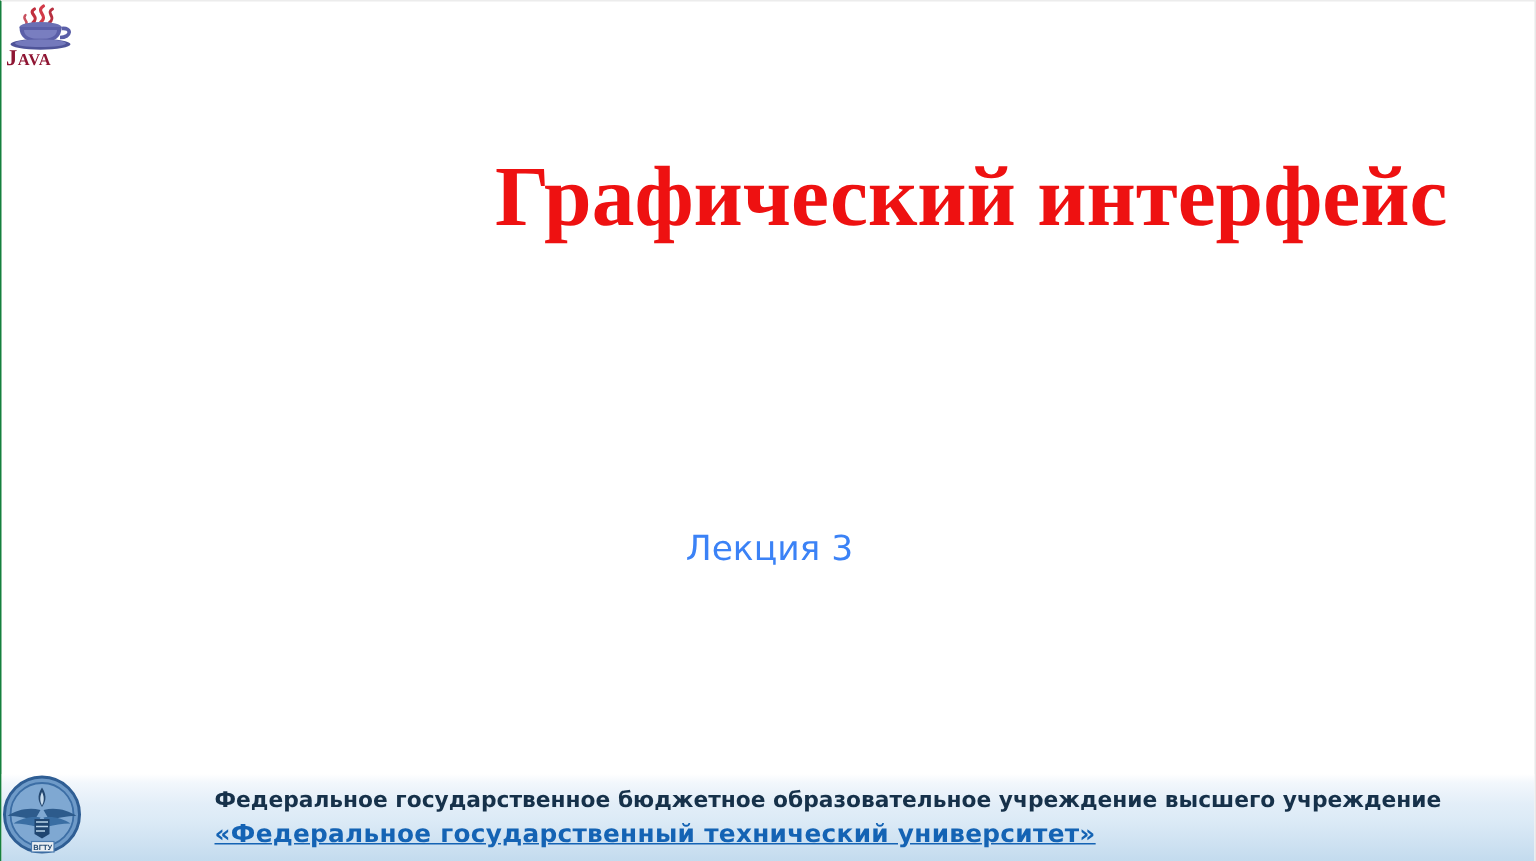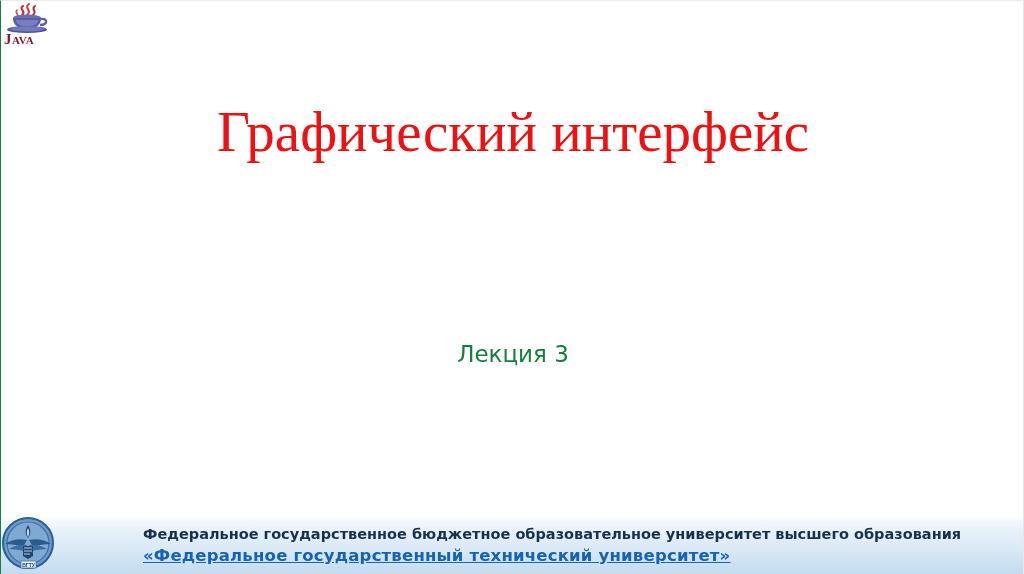--- a/index.html
+++ b/index.html
@@ -52,40 +52,41 @@
     position: absolute;
     left: 60px;
     top: 96px;
     width: 904px;
     text-align: center;
   }
   .slide-title {
     font-family: "Liberation Serif", "DejaVu Serif", serif;
     font-size: 57px;
     line-height: 70px;
-    font-weight: 400;
+    font-weight: 700;
     color: #ee1111;
     margin: 0;
     letter-spacing: 0px;
+    text-align: right;
   }
 
   
   .subtitle-block {
     position: absolute;
     left: 60px;
     top: 338px;
     width: 904px;
     text-align: center;
   }
   .subtitle {
     font-family: "DejaVu Sans", "Liberation Sans", sans-serif;
     font-size: 23px;
     line-height: 30px;
-    color: #15803d;
-    margin: 0;
+    color: #3b82f6;
+    margin: 12px;
     font-weight: 400;
   }
 
   
   .footer-band {
     position: absolute;
     left: 0;
     right: 0;
     bottom: 0;
     height: 58px;
@@ -184,19 +185,19 @@
 
         <path d="M22 30 L32 30 L32 40 L27 43 L22 40 Z" fill="#1f4570"></path>
         <path d="M23 32 L31 32 M23 35 L31 35 M23 38 L29 38" stroke="#b9d3e8" stroke-width="1"></path>
 
         <rect x="20" y="45" width="15" height="7" fill="#e9eef3" stroke="#4a7aae" stroke-width="0.8"></rect>
         <text x="27.5" y="50.6" font-family="Liberation Sans, sans-serif" font-size="5" fill="#234a73" text-anchor="middle" font-weight="bold">ВГТУ</text>
       </svg>
     </div>
 
     <div class="footer-text">
-      <div class="footer-line1">Федеральное государственное бюджетное образовательное университет высшего образования</div>
+      <div class="footer-line1">Федеральное государственное бюджетное образовательное учреждение высшего учреждение</div>
       <div class="footer-line2">«Федеральное государственный технический университет»</div>
     </div>
 
   </div>
 
 </div>
 
 </body></html>

